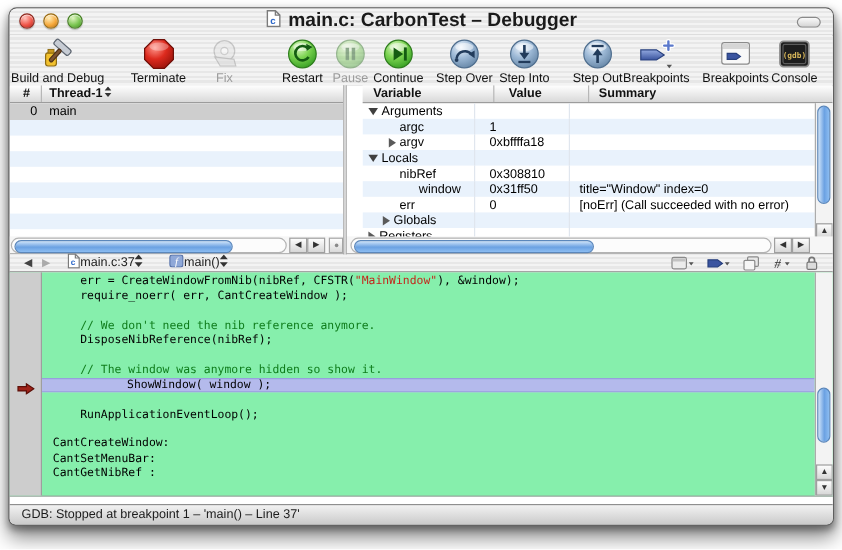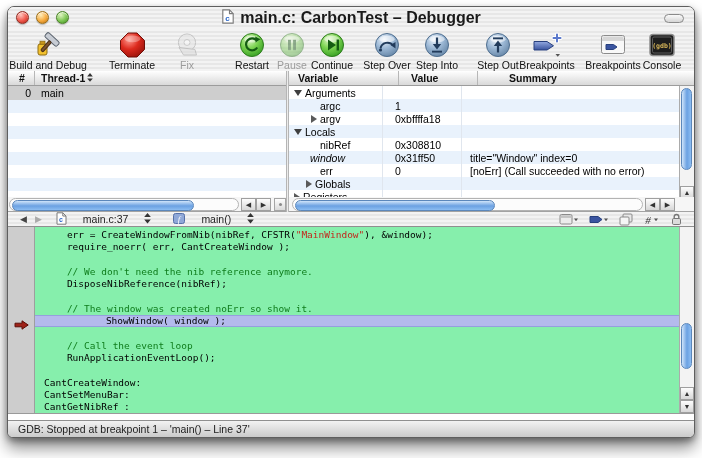--- a/index.html
+++ b/index.html
@@ -36,21 +36,21 @@
   
   .upper{position:absolute;left:0;top:64px;right:0;height:141px;background:#fff;}
   .divider{position:absolute;left:278px;top:64px;width:3px;height:141px;
            background:linear-gradient(90deg,#9a9a9a,#ececec,#9a9a9a);z-index:5;}
   .hdr{height:15px;box-sizing:border-box;border-bottom:1px solid #9c9c9c;display:flex;
        background:linear-gradient(#ffffff,#d9d9d9);}
   .hdr-cell{font-size:10.5px;font-weight:bold;color:#111;display:flex;align-items:center;
             box-sizing:border-box;border-right:1px solid #b7b7b7;padding:0 4px 0 6px;white-space:nowrap;}
   .pane{position:absolute;top:0;bottom:0;overflow:hidden;}
   .pane-left{left:0;width:278px;}
-  .pane-right{left:281px;right:0;}
+  .pane-right{left:294px;right:0;}
   .rows{position:absolute;left:0;right:0;top:15px;bottom:0;overflow:hidden;}
   .row{display:flex;align-items:center;font-size:10.5px;color:#000;height:13px;}
   .row.sel{background:#cecece;height:14px;}
   .stripe-b{background:#e9f2fc;}
   .cell-num{width:27px;text-align:right;padding-right:4px;box-sizing:border-box;}
   .vcell{box-sizing:border-box;height:100%;display:flex;align-items:center;border-right:1px solid #e0e6ee;overflow:hidden;white-space:nowrap;}
   .vname{width:94px;}
   .vval{width:79px;padding-left:12px;}
   .vsum{flex:1;padding-left:8px;border-right:none;}
   .tri{width:0;height:0;display:inline-block;margin-right:3px;}
@@ -69,21 +69,21 @@
   .scrollband{position:absolute;left:0;top:190px;right:0;height:15px;background:#f6f6f6;border-bottom:1px solid #a3a3a3;box-sizing:border-box;}
   .dotbox{position:absolute;width:12px;height:13px;background:linear-gradient(#fdfdfd,#dadada);border:1px solid #a5a5a5;
           box-sizing:border-box;display:flex;align-items:center;justify-content:center;}
   .dotbox::after{content:"";width:3px;height:3px;border-radius:50%;background:#8a8a8a;}
   .vscroll{position:absolute;width:15px;background:#f3f3f3;border-left:1px solid #ababab;box-sizing:border-box;}
 
   
   .navbar{position:absolute;left:0;top:205px;right:0;height:15px;border-bottom:1px solid #8f8f8f;
           display:flex;align-items:center;font-size:10.5px;color:#222;box-sizing:border-box;}
   .nav-arrow{font-size:9px;line-height:1;margin-left:12px;}
-  .nav-group{display:flex;align-items:center;gap:16px;margin-left:14px;}
+  .nav-group{display:flex;align-items:center;gap:0;margin-left:14px;}
   .nav-right{margin-left:auto;display:flex;align-items:center;gap:10px;margin-right:12px;}
   .nav-right .nbtn{display:flex;align-items:center;gap:1px;}
 
   
   .editor{position:absolute;left:0;top:220px;right:0;height:187px;background:#86efac;border-bottom:1px solid #9a9a9a;box-sizing:border-box;}
   .gutter{position:absolute;left:0;top:0;bottom:0;width:27px;background:#cdcdcd;border-right:1px solid #9e9e9e;box-sizing:border-box;}
   .code-scroll{position:absolute;left:27px;right:15px;top:0;bottom:0;overflow:hidden;padding-top:2px;}
   .code-line{font-family:"DejaVu Sans Mono",monospace;font-size:9.5px;line-height:12.3px;height:12.3px;
              white-space:pre;padding-left:9px;color:#000;}
   .code-line.current{background:#b4baec;box-shadow:inset 0 1px #969fdd,inset 0 -1px #969fdd;padding-left:48px;}
@@ -340,21 +340,21 @@
             <div class="row"></div>
             <div class="row stripe-b"></div>
             <div class="row"></div>
           </div>
       </div>
 
       <div class="pane pane-right">
         <div class="hdr">
           <div class="hdr-cell" style="width:110px;padding-left:9px;">Variable</div>
           <div class="hdr-cell" style="width:79px;padding-left:12px;">Value</div>
-          <div class="hdr-cell" style="flex:1;border-right:none;padding-left:8px;margin-left:23px;">Summary</div>
+          <div class="hdr-cell" style="flex:1;border-right:none;padding-left:8px;">Summary</div>
         </div>
         <div class="rows" id="var-rows" style="right:15px;">
             <div class="row">
               <div class="vcell vname" style="padding-left: 5px;">
                 <span class="tri open"></span>
                 <span>Arguments</span>
               </div>
               <div class="vcell vval"></div>
               <div class="vcell vsum"></div>
             </div>
@@ -382,21 +382,21 @@
               <div class="vcell vsum"></div>
             </div>
             <div class="row">
               <div class="vcell vname" style="padding-left: 31px;">
                 <span>nibRef</span>
               </div>
               <div class="vcell vval">0x308810</div>
               <div class="vcell vsum"></div>
             </div>
             <div class="row stripe-b">
-              <div class="vcell vname" style="padding-left: 21px; font-style: italic;">
+              <div class="vcell vname" style="padding-left: 47px;">
                 <span>window</span>
               </div>
               <div class="vcell vval">0x31ff50</div>
               <div class="vcell vsum">title="Window" index=0</div>
             </div>
             <div class="row">
               <div class="vcell vname" style="padding-left: 31px;">
                 <span>err</span>
               </div>
               <div class="vcell vval">0</div>
@@ -510,24 +510,23 @@
               <path d="M1 3.2 H8 V0.8 L14.2 5 L8 9.2 V6.8 H1 Z" fill="#9e2218" stroke="#5c0f08"></path>
             </svg></span>
       </div>
       <div class="code-scroll" id="code-scroll">
           <div class="code-line"><span>    err = CreateWindowFromNib(nibRef, CFSTR(</span><span class="tok-string">"MainWindow"</span><span>), &amp;window);</span></div>
           <div class="code-line"><span>    require_noerr( err, CantCreateWindow );</span></div>
           <div class="code-line">&nbsp;</div>
           <div class="code-line"><span class="tok-comment">    // We don't need the nib reference anymore.</span></div>
           <div class="code-line"><span>    DisposeNibReference(nibRef);</span></div>
           <div class="code-line">&nbsp;</div>
-          <div class="code-line"><span class="tok-comment">    // The window was created noErr so show it.</span></div>
+          <div class="code-line"><span class="tok-comment">    // The window was anymore hidden so show it.</span></div>
           <div class="code-line current"><span>    ShowWindow( window );</span></div>
           <div class="code-line">&nbsp;</div>
-          <div class="code-line"><span class="tok-comment">    // Call the event loop</span></div>
           <div class="code-line"><span>    RunApplicationEventLoop();</span></div>
           <div class="code-line">&nbsp;</div>
           <div class="code-line"><span>CantCreateWindow:</span></div>
           <div class="code-line"><span>CantSetMenuBar:</span></div>
           <div class="code-line"><span>CantGetNibRef :</span></div>
         </div>
       <div class="vscroll" style="right:0;top:0;bottom:0;">
         <div class="thumb-v" style="top:96px;height:46px;"></div>
         <div class="sb-btn" style="left:0;bottom:13px;width:14px;">▲</div>
         <div class="sb-btn" style="left:0;bottom:0;width:14px;">▼</div>

